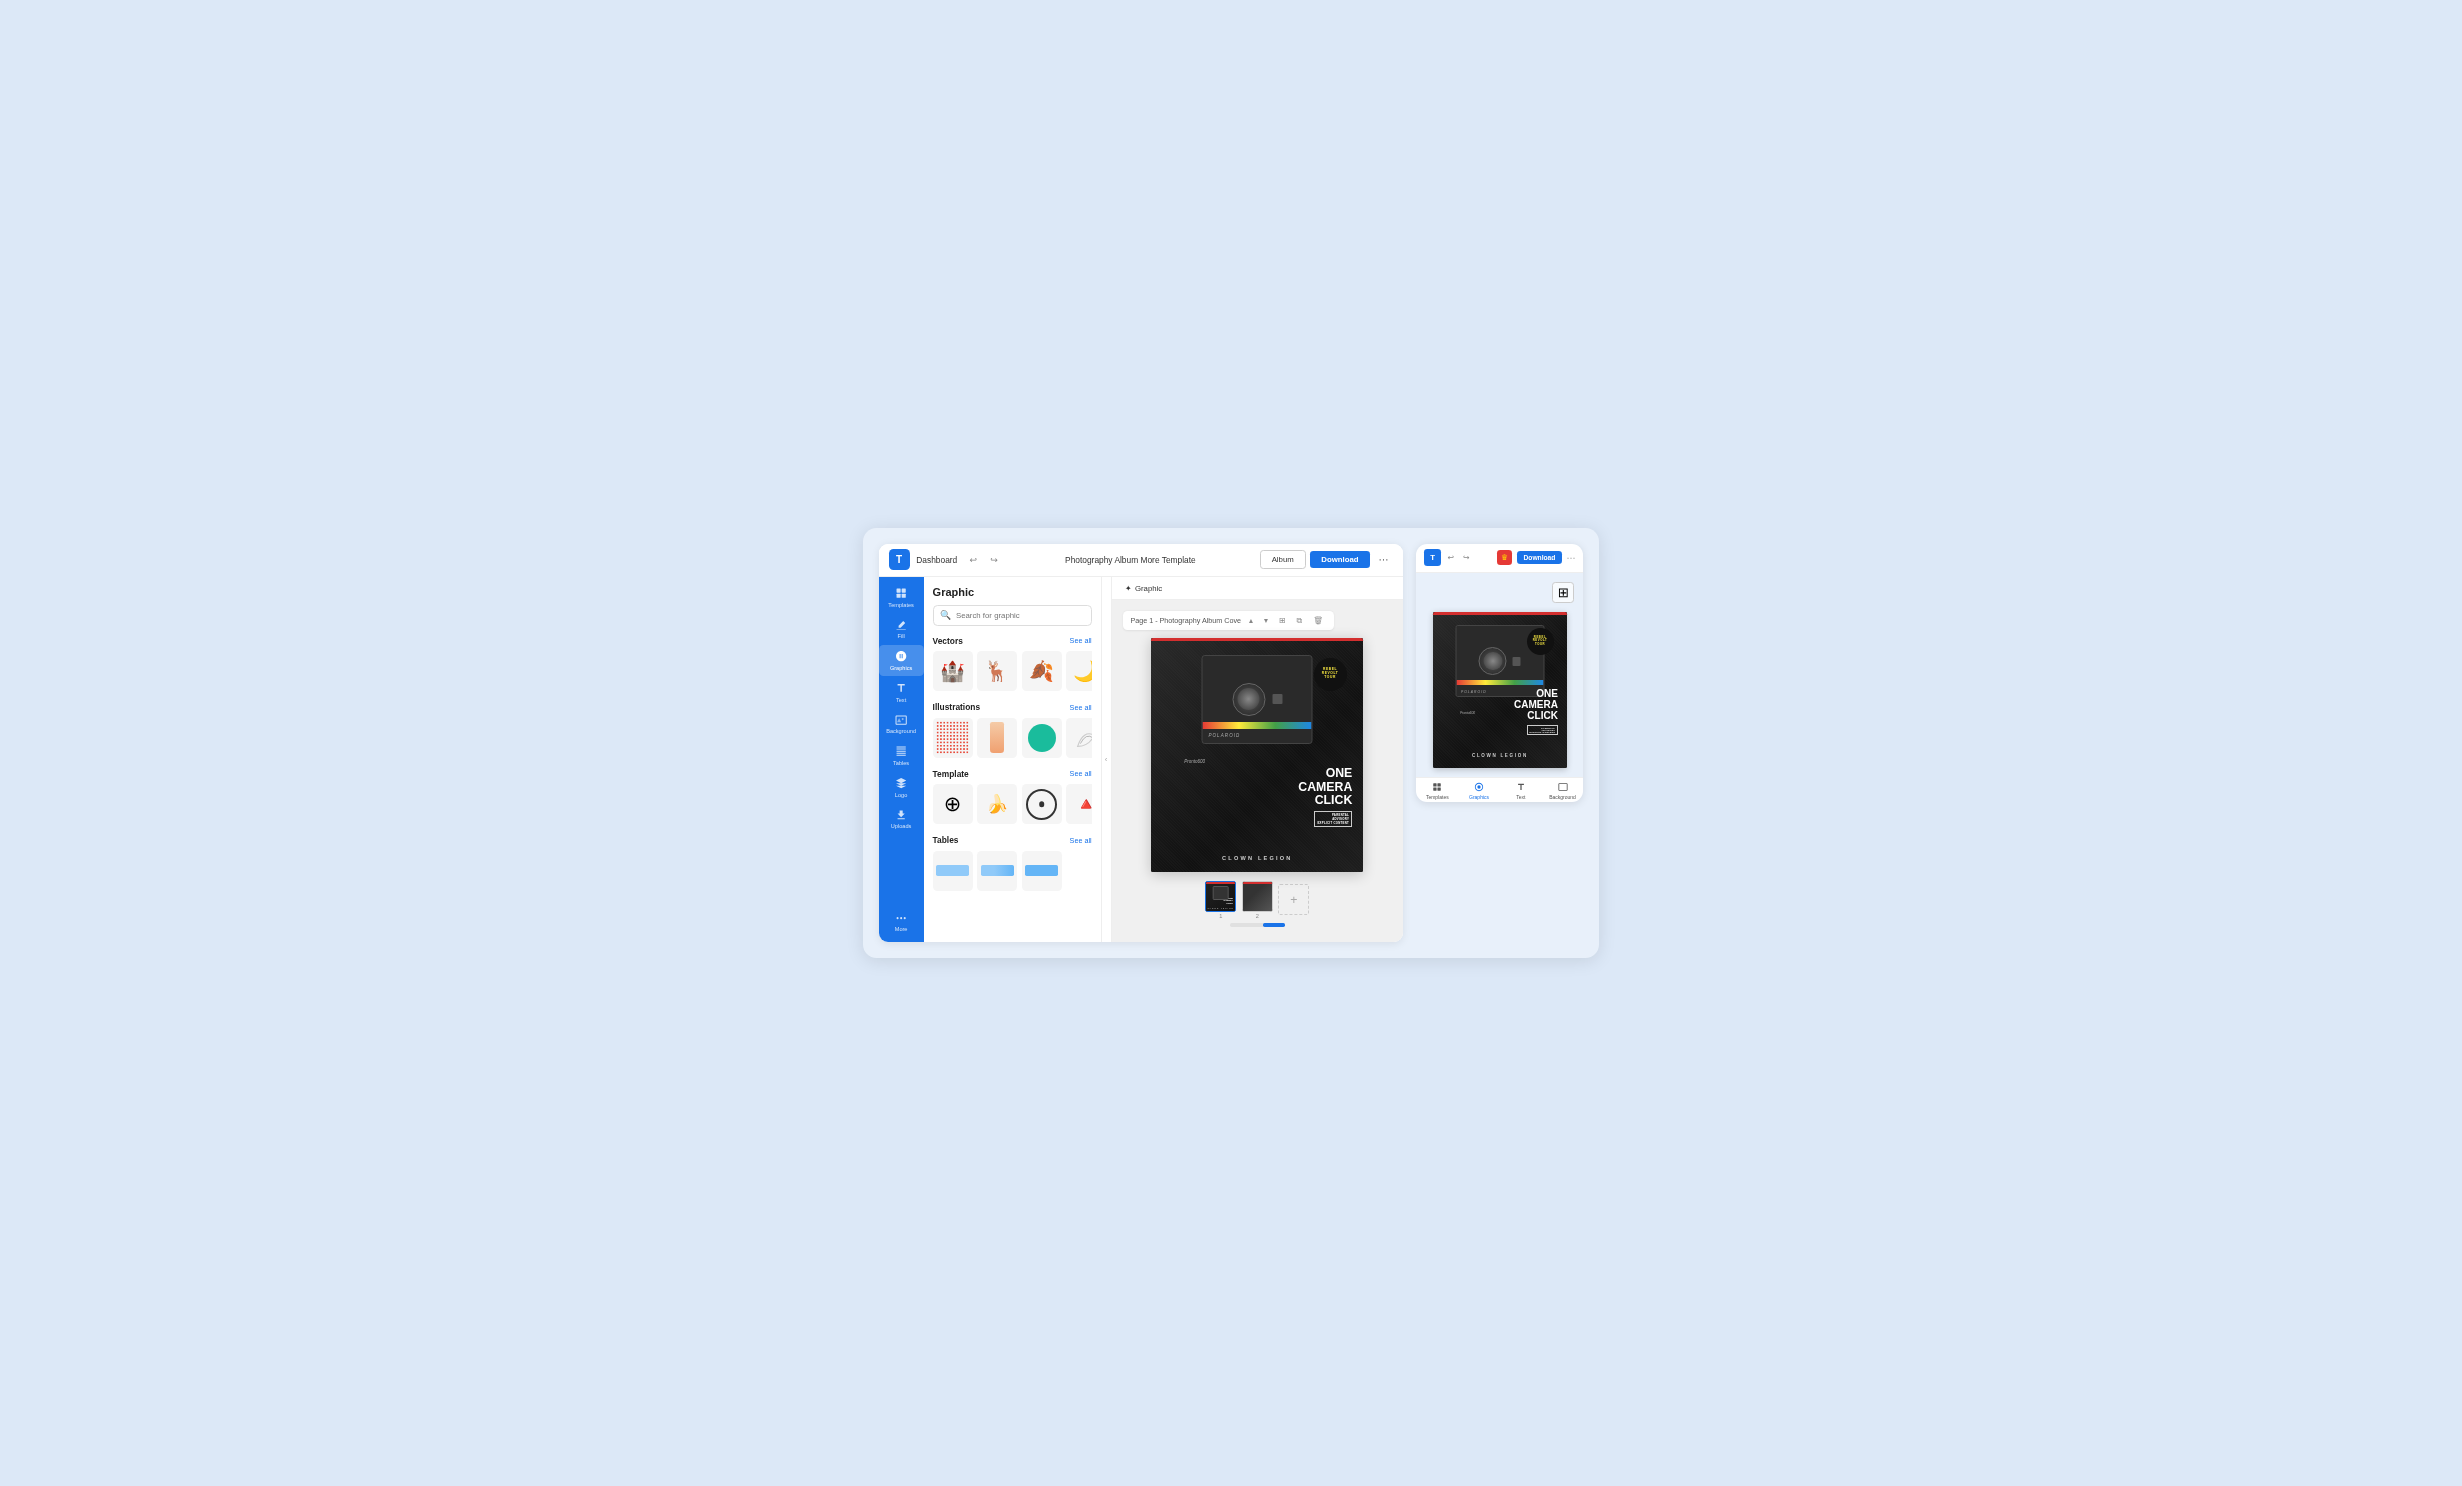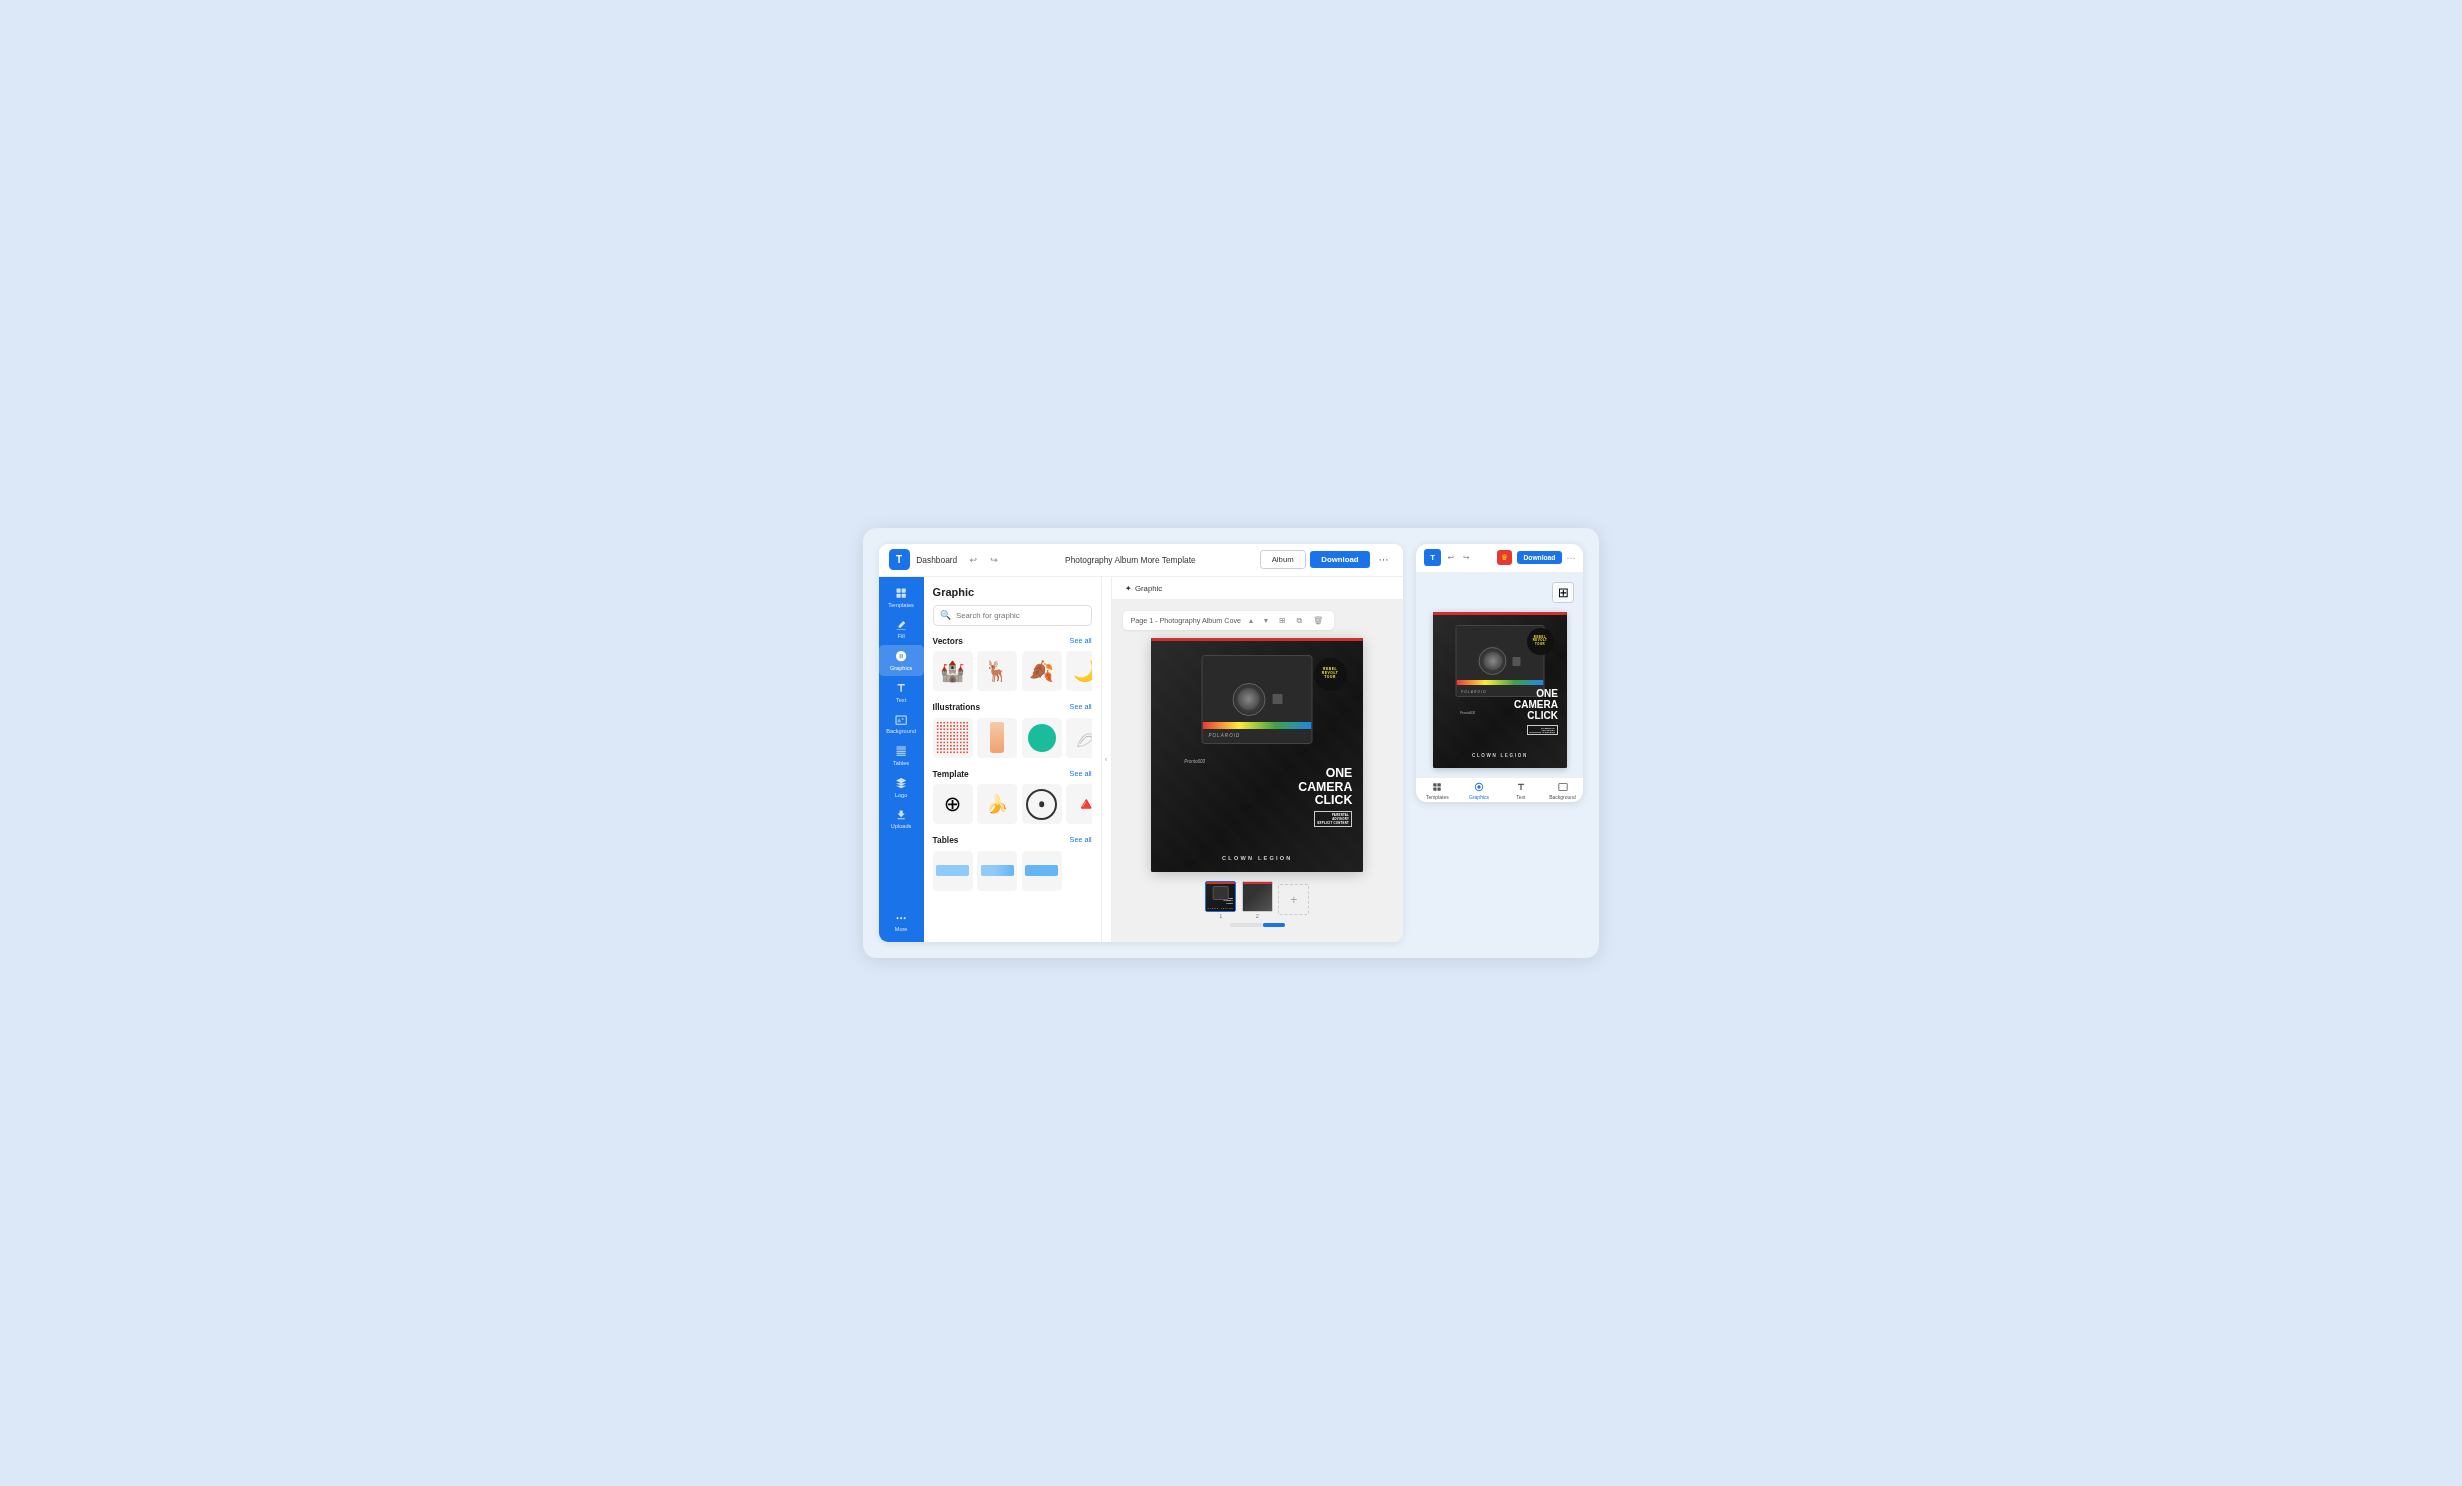--- a/index.html
+++ b/index.html
@@ -144,21 +144,21 @@
       padding: 4.5px 6.7px; gap: 4.5px;
       margin-bottom: 10px;
     }
     .search-box input {
       border: none; outline: none;
       font-size: 7.8px; color: #555; width: 100%;
     }
     .search-icon { color: #999; font-size: 9px; }
 
     .section-header {
-      display: flex; justify-content: space-between; 
+      display: flex; justify-content: space-between; align-items: center;
       margin-bottom: 5.6px;
     }
     .section-title { font-size: 8.4px; font-weight: 600; color: #222; }
     .see-all { font-size: 7.2px; color: #1a73e8; cursor: pointer; }
 
     .items-row {
       display: flex; gap: 4.5px; align-items: center;
       margin-bottom: 11px;
       overflow: hidden;
     }

